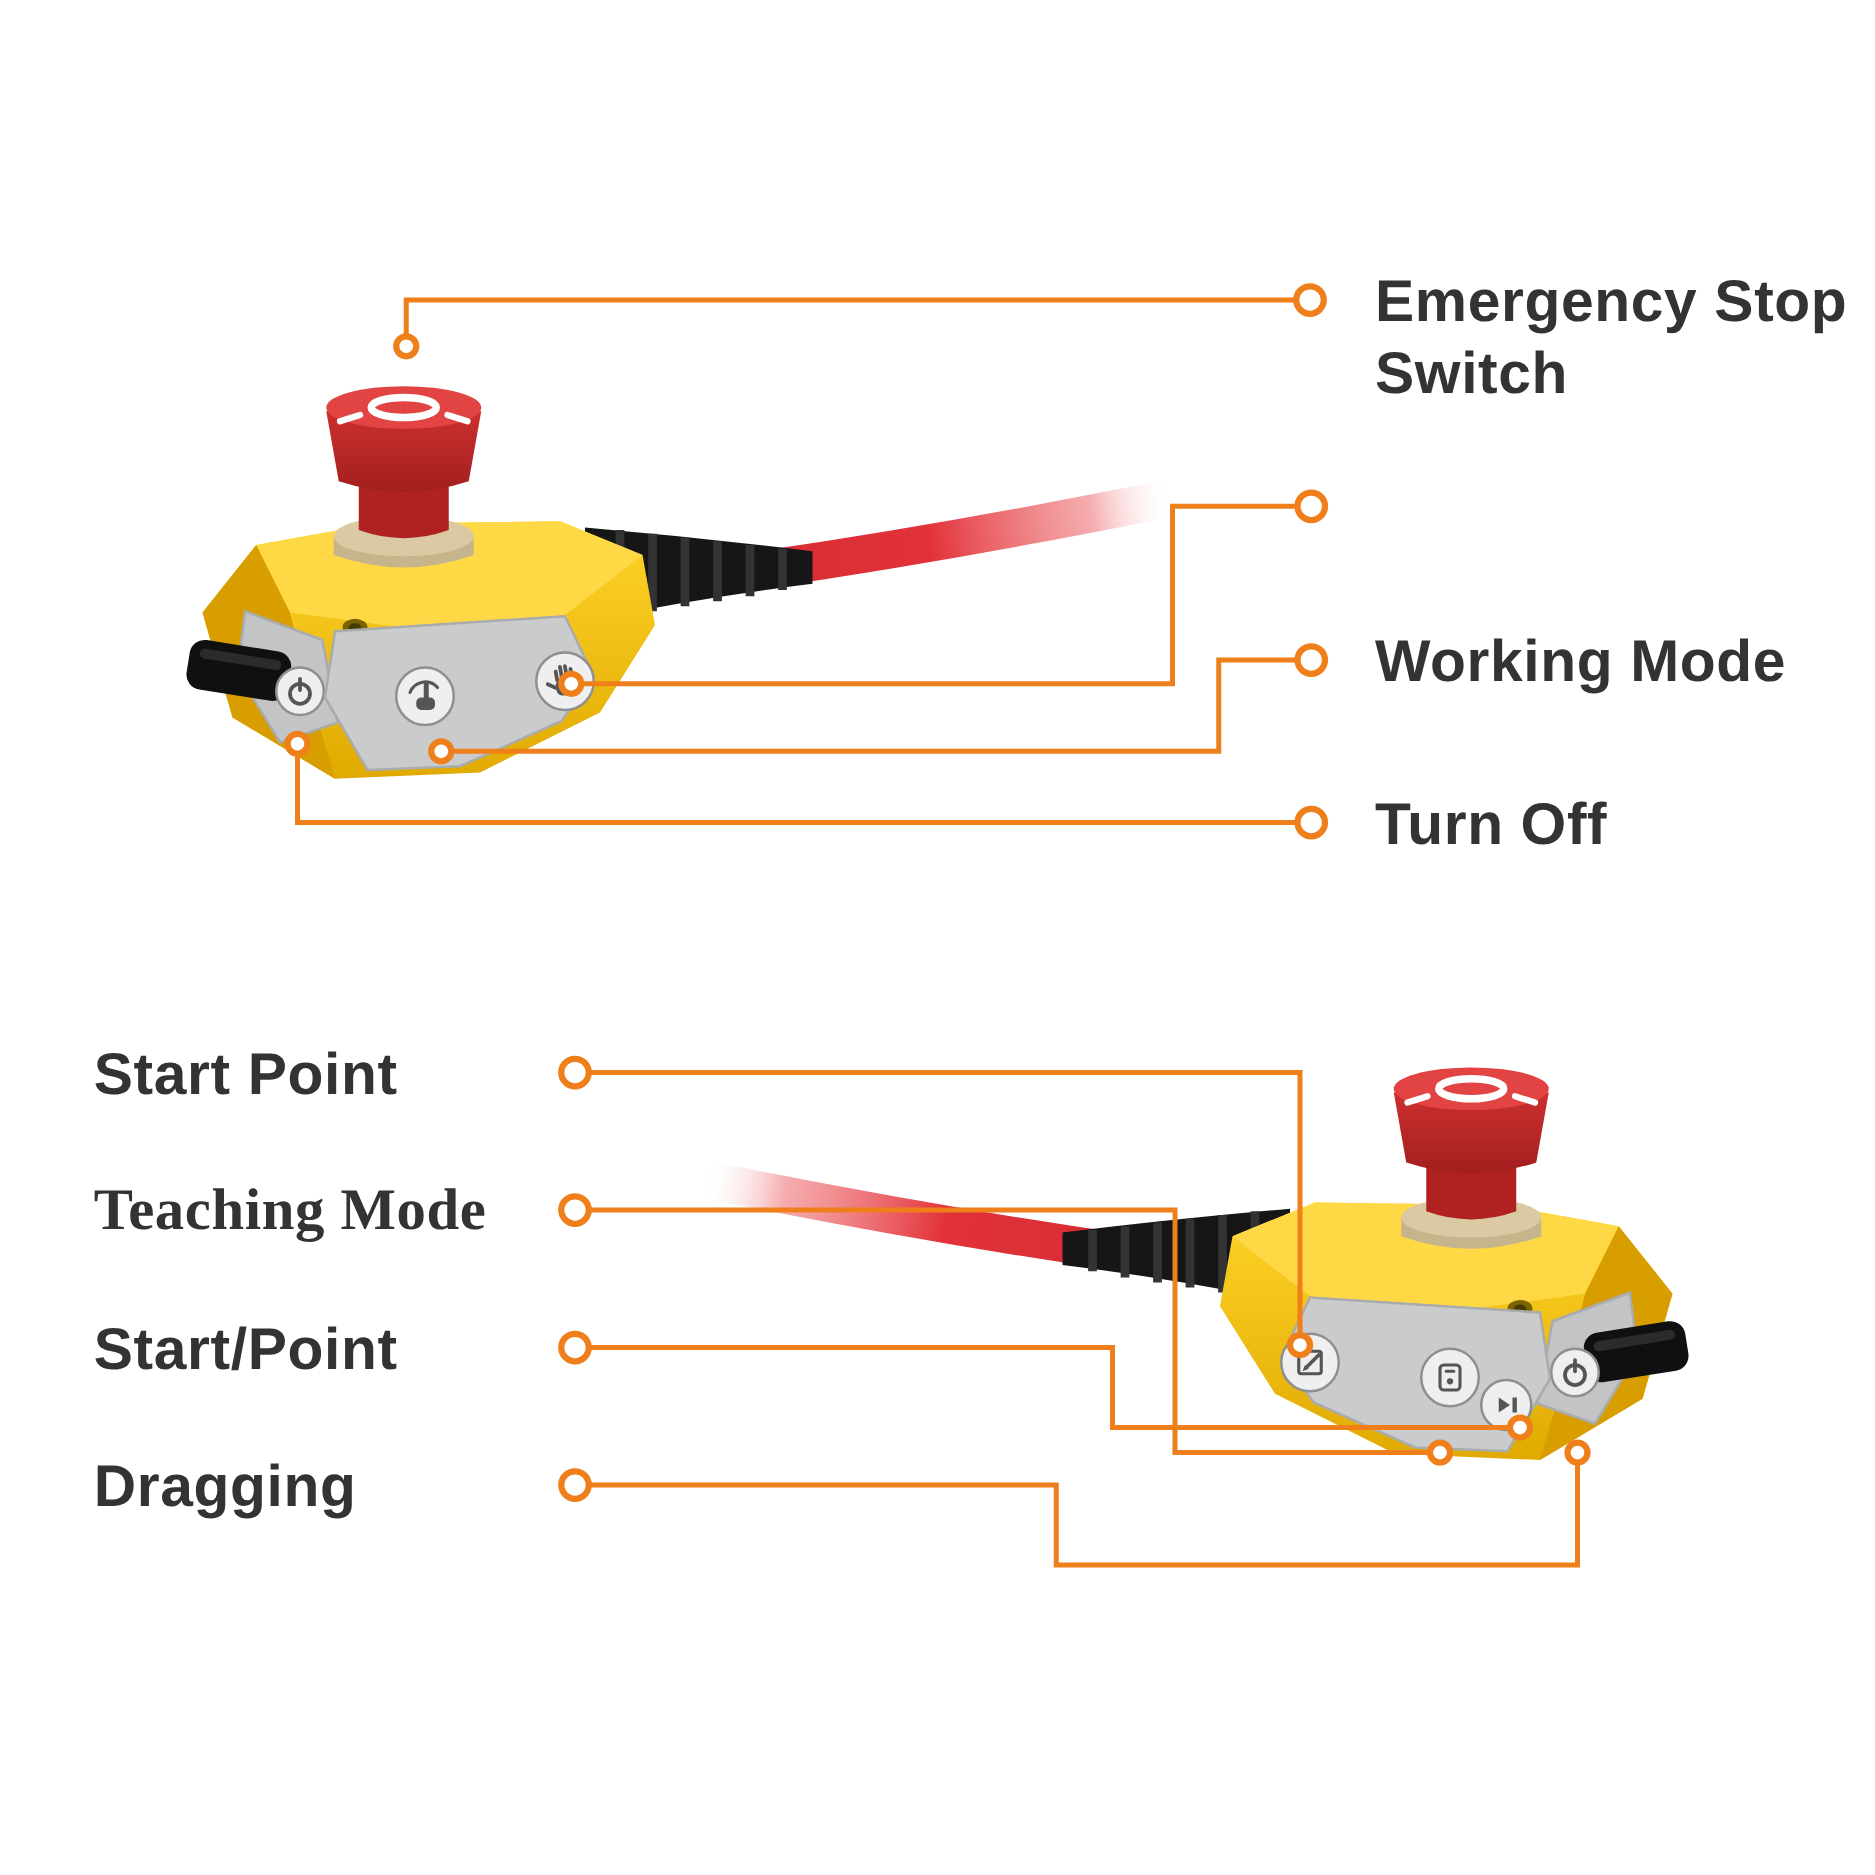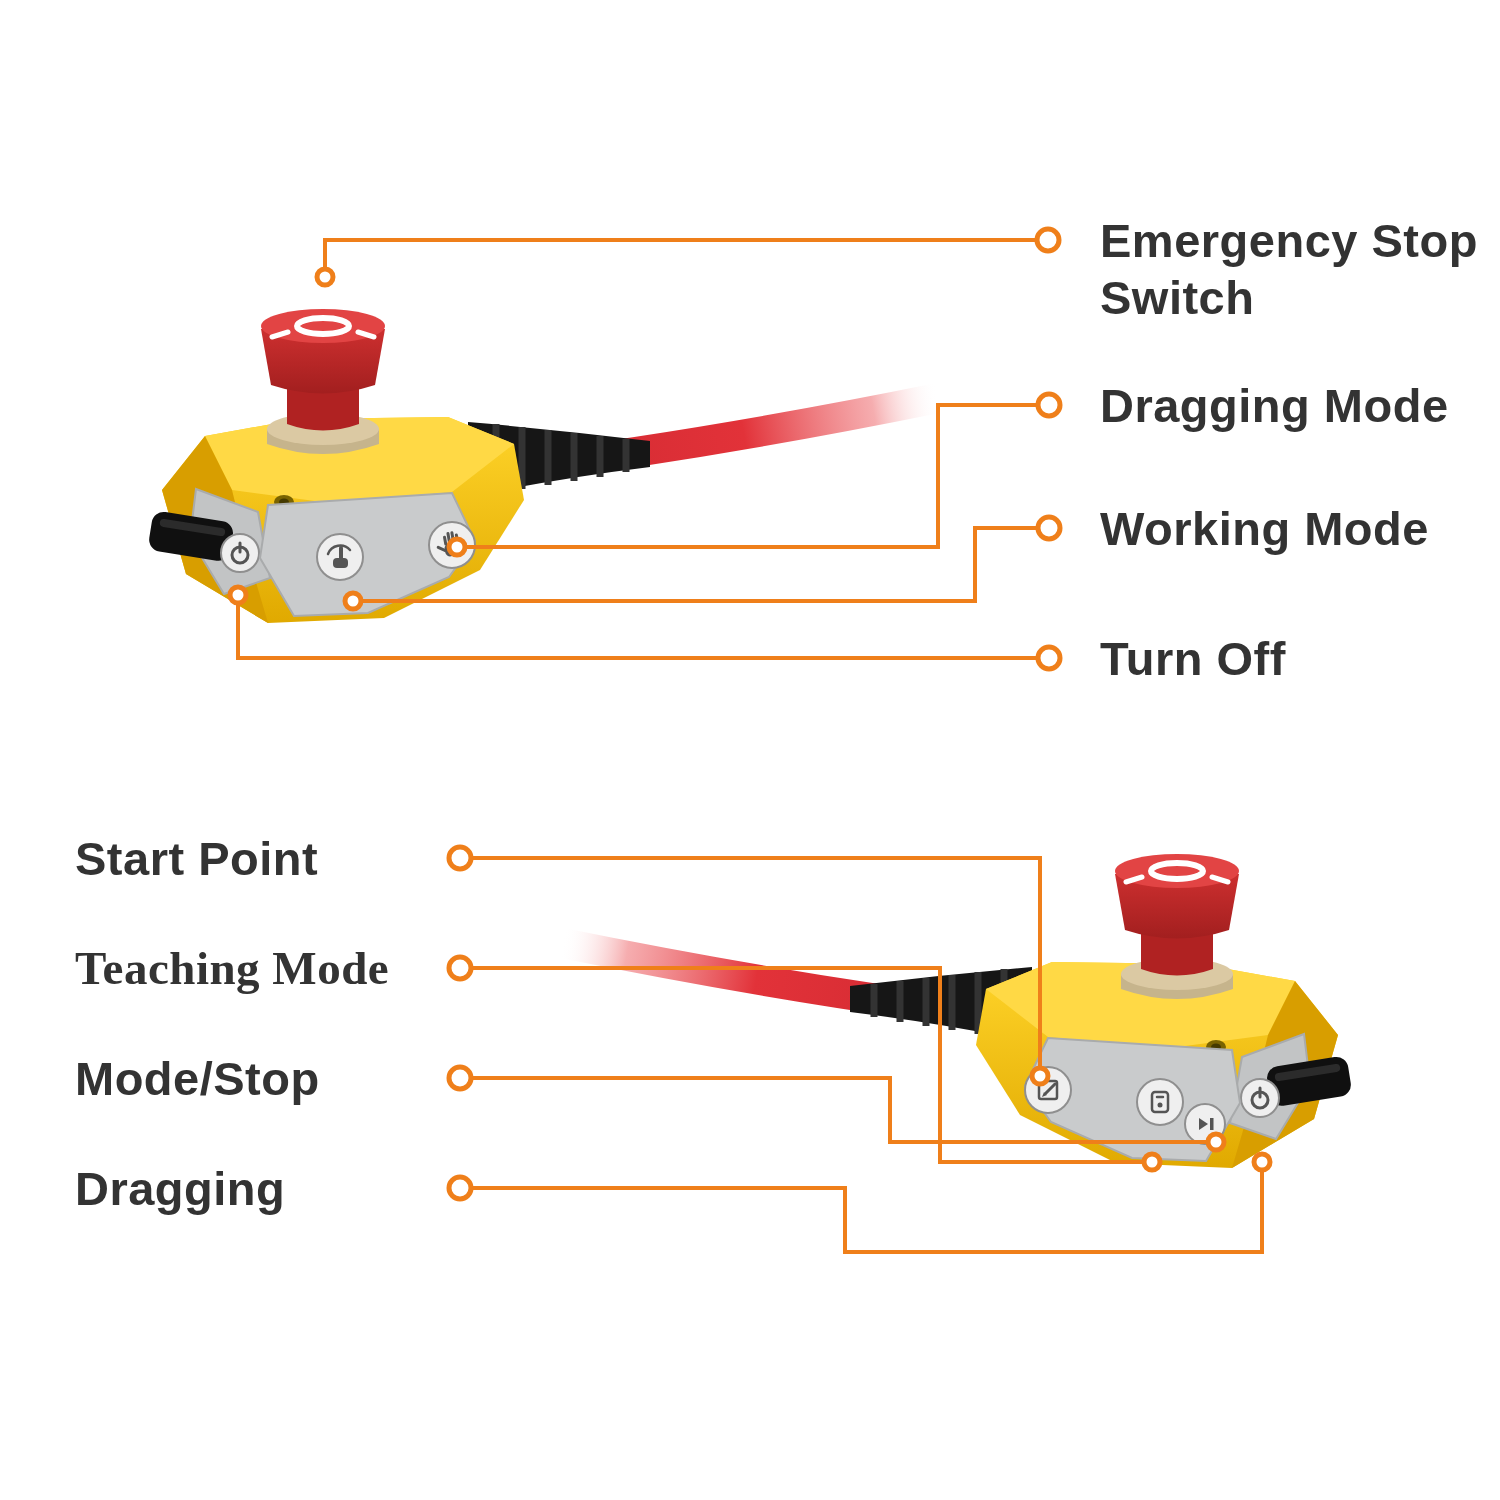--- a/index.html
+++ b/index.html
@@ -140,21 +140,20 @@
       <circle cx="460" cy="968" r="11"></circle>
       <circle cx="1152" cy="1162" r="8"></circle>
       <circle cx="460" cy="1078" r="11"></circle>
       <circle cx="1216" cy="1142" r="8"></circle>
       <circle cx="460" cy="1188" r="11"></circle>
       <circle cx="1262" cy="1162" r="8"></circle>
     </g>
   </svg>
 
   <div class="callout-label wrap" style="left:1100px;top:212px;width:420px;">Emergency Stop Switch</div>
-  <div class="callout-label" style="left:1100px;top:377px;">Dragging Mode</div>
   <div class="callout-label" style="left:1100px;top:500px;">Working Mode</div>
   <div class="callout-label" style="left:1100px;top:630px;text-align:right;">Turn Off</div>
 
   <div class="callout-label" style="left:75px;top:830px;">Start Point</div>
   <div class="callout-label" style="left:75px;top:940px;font-family:Liberation Serif, serif;">Teaching Mode</div>
-  <div class="callout-label" style="left:75px;top:1050px;">Mode/Stop</div>
+  <div class="callout-label" style="left:75px;top:1050px;">Start/Point</div>
   <div class="callout-label" style="left:75px;top:1160px;">Dragging</div>
 </div>
 
 </body></html>

